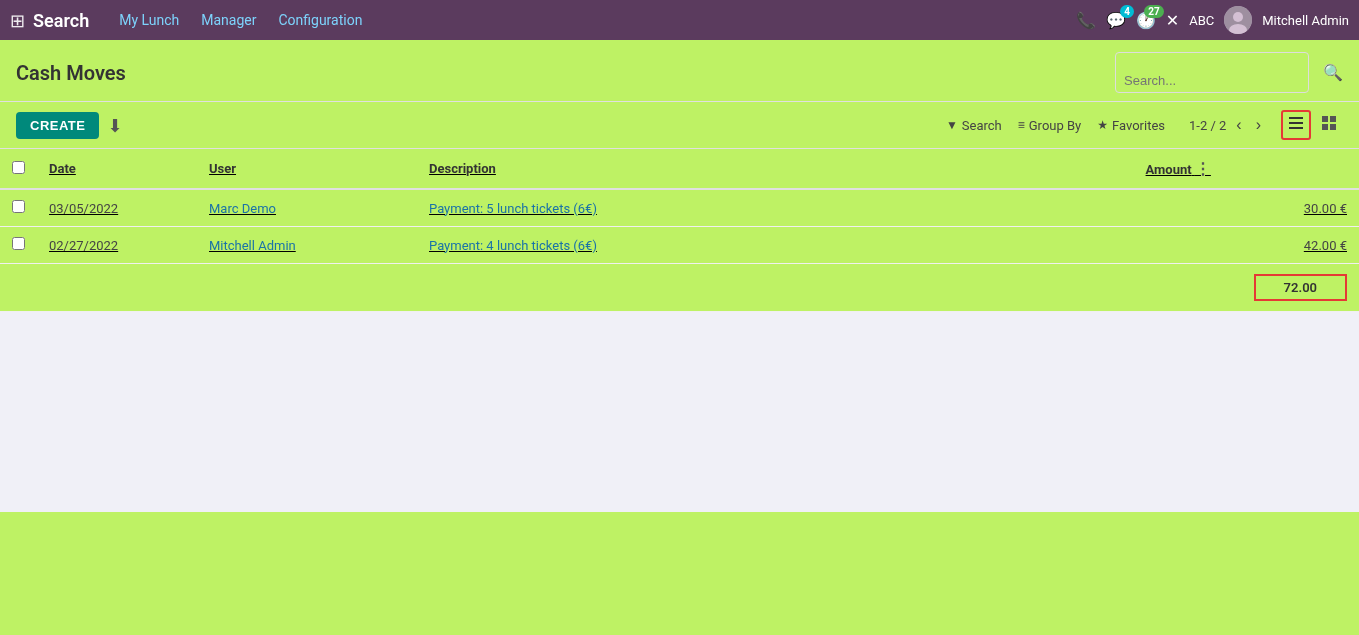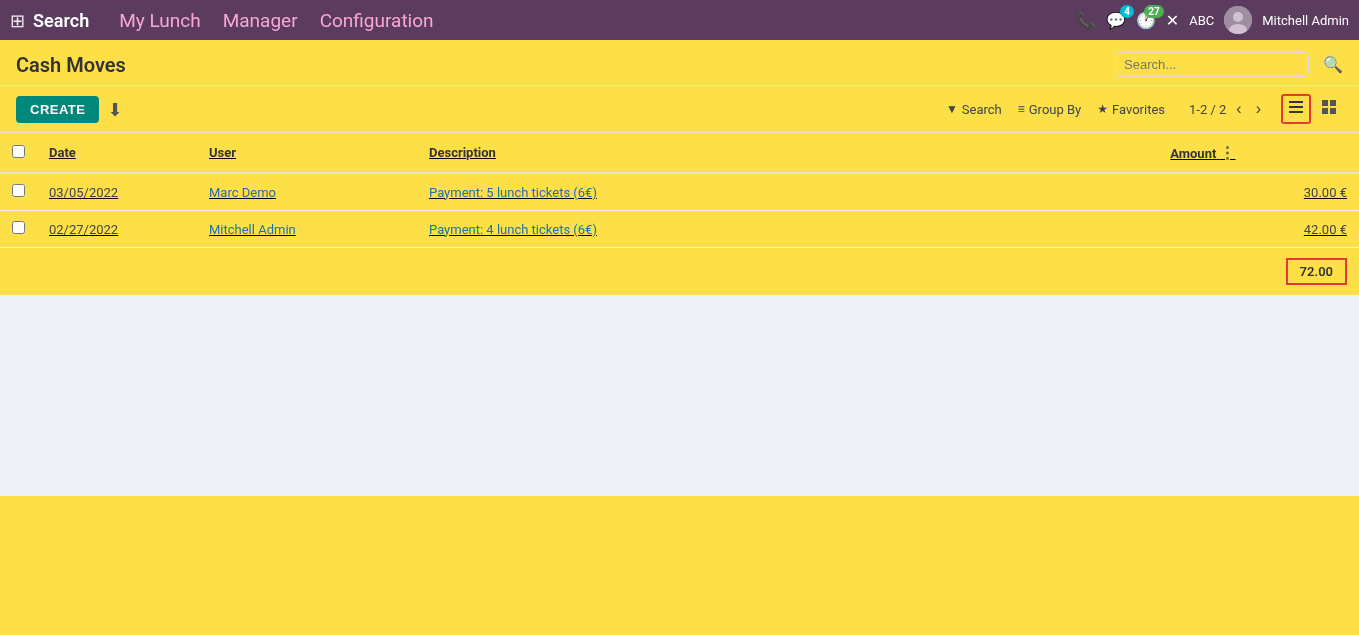--- a/index.html
+++ b/index.html
@@ -11,41 +11,41 @@
       color: white;
       display: flex;
       align-items: center;
       height: 40px;
       padding: 0 10px;
       gap: 4px;
     }
     .topnav-grid-icon { color: white; font-size: 18px; margin-right: 4px; opacity: 0.9; cursor: pointer; }
     .topnav-app-name { color: white; font-size: 18px; font-weight: 600; margin-right: 16px; }
     .topnav-menu { display: flex; gap: 2px; }
-    .topnav-menu-item { color: #f9a8d4; padding: 4px 10px; border-radius: 4px; cursor: pointer; font-size: 19px; white-space: nowrap; }
+    .topnav-menu-item { color: #7dd3fc; padding: 4px 10px; border-radius: 4px; cursor: pointer; font-size: 14px; white-space: nowrap; }
     .topnav-spacer { flex: 1; }
     .topnav-icons { display: flex; align-items: center; gap: 10px; }
     .topnav-icon-btn { color: white; cursor: pointer; font-size: 16px; position: relative; }
     .topnav-badge {
       background: #00bcd4;
       color: white;
       border-radius: 10px;
       font-size: 10px;
       padding: 1px 4px;
       position: absolute;
       top: -6px;
       right: -8px;
       font-weight: bold;
     }
     .topnav-badge.green { background: #4caf50; }
     .topnav-avatar { width: 28px; height: 28px; border-radius: 50%; background: #b0a0b5; display: flex; align-items: center; justify-content: center; font-size: 12px; color: white; overflow: hidden; }
     .topnav-username { color: white; font-size: 13px; }
 
     
-    .main-content { background: #fde047; min-height: calc(100vh - 40px); }
+    .main-content { background: #bef264; min-height: calc(100vh - 40px); }
 
     
     .title-row {
       display: flex;
       align-items: center;
       justify-content: space-between;
       padding: 12px 16px 8px 16px;
       border-bottom: 1px solid #e0e0e0;
     }
     .page-title { font-size: 20px; font-weight: 600; color: #333; }
@@ -121,32 +121,32 @@
     .summary-cell {
       text-align: right;
       padding: 10px 12px;
       font-size: 13px;
       font-weight: bold;
       color: #333;
     }
     .summary-box {
       display: inline-block;
       border: 2px solid #e53935;
-      padding: 4px 12px;
+      padding: 4px 28px;
       font-size: 13px;
       font-weight: 600;
       color: #333;
     }
 
     
     .empty-area { min-height: 200px; background: #f0f0f7; }
 
     .header-right { display: flex; align-items: center; gap: 8px; }
     .search-wrapper { display: flex; align-items: center; flex: 1; max-width: 500px; border: 1px solid #ddd; border-radius: 4px; padding: 4px 8px; }
-    .search-wrapper input { border: none; outline: none; flex: 1; font-size: 13px; color: #666; background: transparent; }
+    .search-wrapper input { border: none; outline: none; flex: 1; font-size: 13px; color: #666; background: transparent; margin-top: 16px; }
   </style>
 </head>
 <body>
 
 <nav class="topnav">
   <span class="topnav-grid-icon">⊞</span>
   <span class="topnav-app-name">Search</span>
   <div class="topnav-menu">
     <span class="topnav-menu-item">My Lunch</span>
     <span class="topnav-menu-item">Manager</span>

